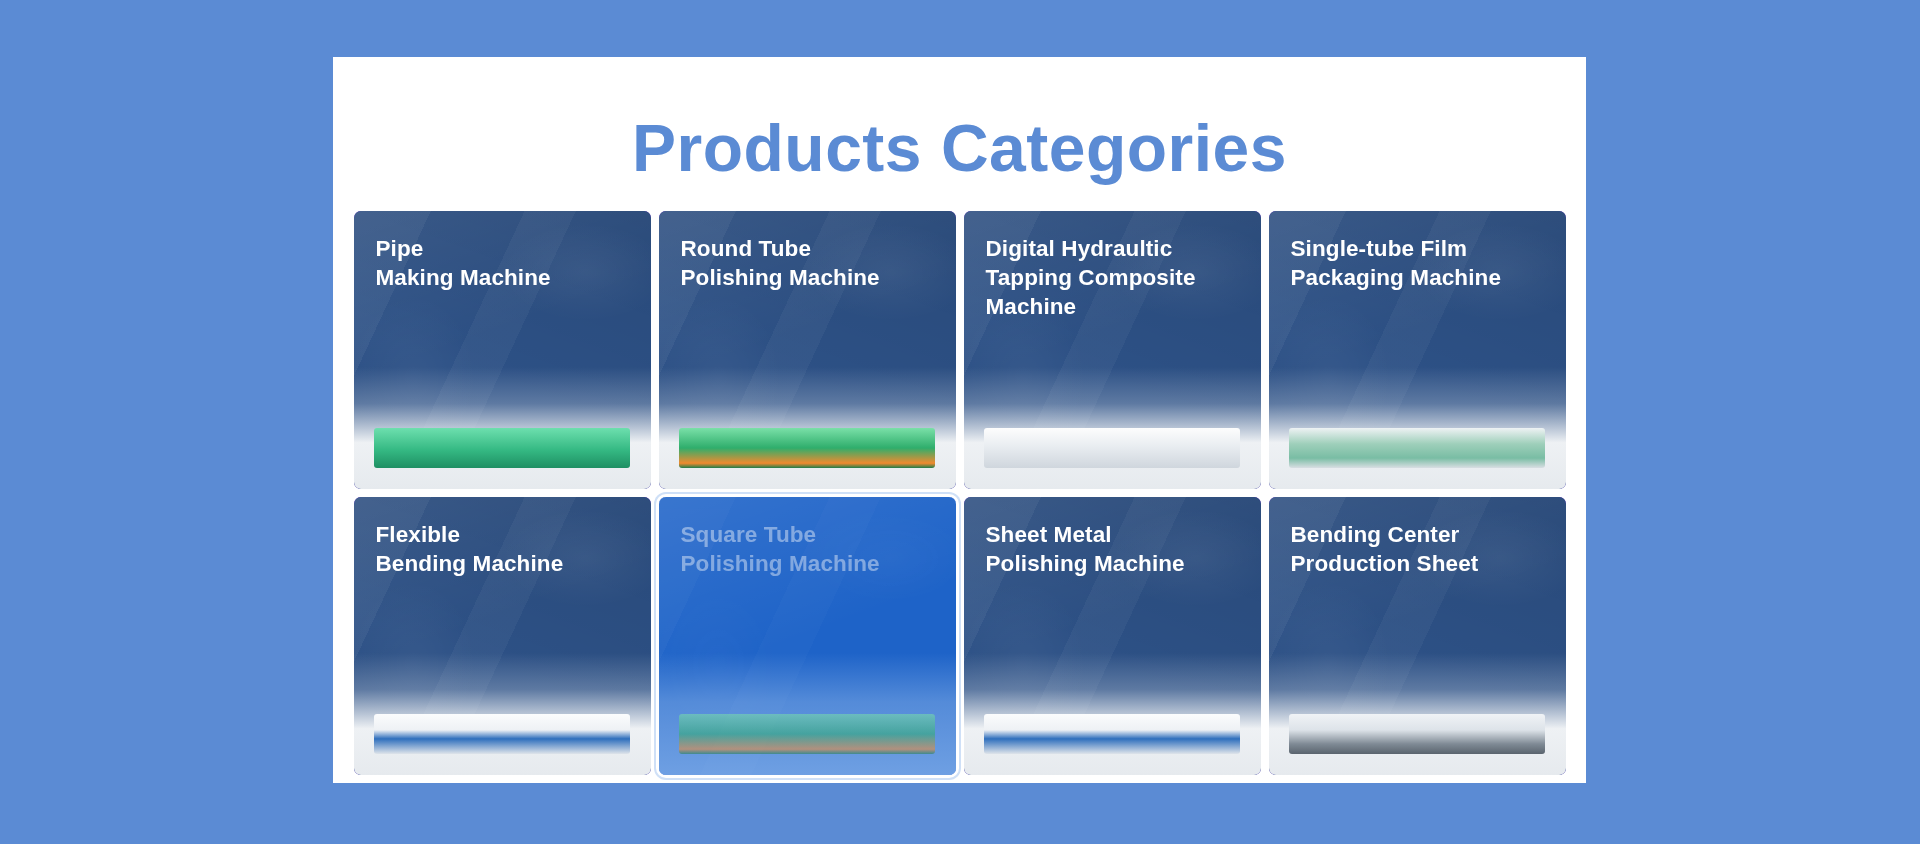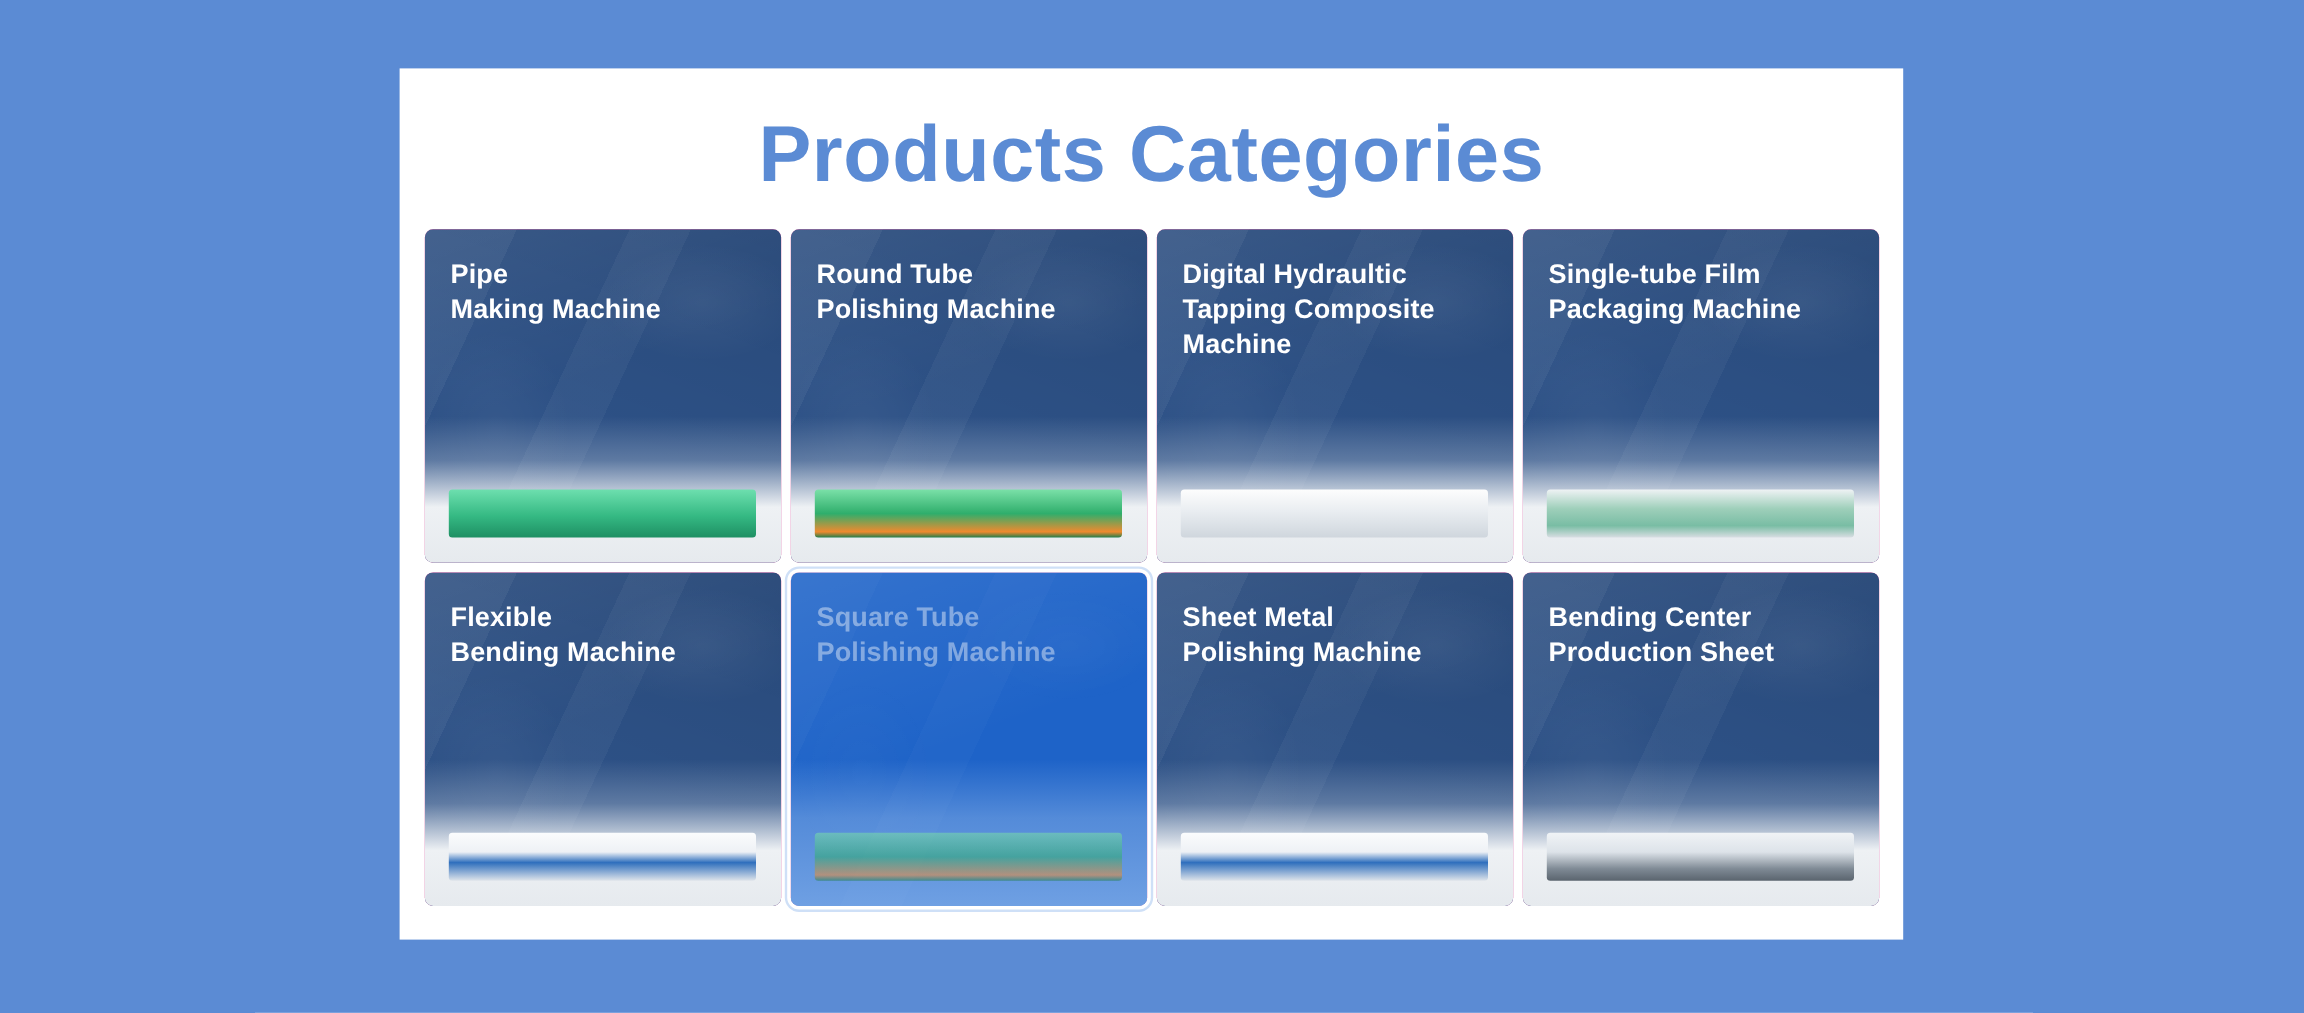--- a/index.html
+++ b/index.html
@@ -29,41 +29,41 @@
   }
 
   
   .page-title {
     text-align: center;
     color: #5b8bd4;
     font-size: 66px;
     font-weight: 700;
     letter-spacing: 0.5px;
     line-height: 1;
-    padding-top: 38px;
+    padding-top: 58px;
     padding-bottom: 10px;
     user-select: none;
   }
 
   
   .card-grid {
     display: grid;
     grid-template-columns: repeat(4, 297px);
     grid-template-rows: 278px 278px;
     gap: 8px 8px;
     justify-content: center;
     margin-top: 20px;
   }
 
   
   .card {
     position: relative;
     border-radius: 7px;
     overflow: hidden;
-    background: #ec4899;
+    background: #6d28d9;
     cursor: pointer;
   }
 
   
   .card-bg {
     position: absolute;
     inset: 0;
     background:
       linear-gradient(160deg, rgba(255,255,255,.07) 0%, rgba(255,255,255,0) 45%),
       linear-gradient(200deg, rgba(0,0,0,.10) 0%, rgba(0,0,0,0) 60%),
@@ -115,21 +115,21 @@
     font-size: 22.5px;
     font-weight: 700;
     line-height: 1.28;
     letter-spacing: 0.1px;
     white-space: pre-line;
     user-select: none;
   }
 
   
   .card.is-active {
-    background: #ec4899;
+    background: #1d4ed8;
     box-shadow: 0 0 0 3px #ffffff, 0 0 0 5px #cfe0f7;
     outline: 2px solid #ffffff;
     outline-offset: -2px;
   }
   .card.is-active .card-bg {
     background:
       linear-gradient(160deg, rgba(255,255,255,.10) 0%, rgba(255,255,255,0) 50%),
       #1e63c8;
   }
   .card.is-active .card-bg::before { opacity: .5; }

